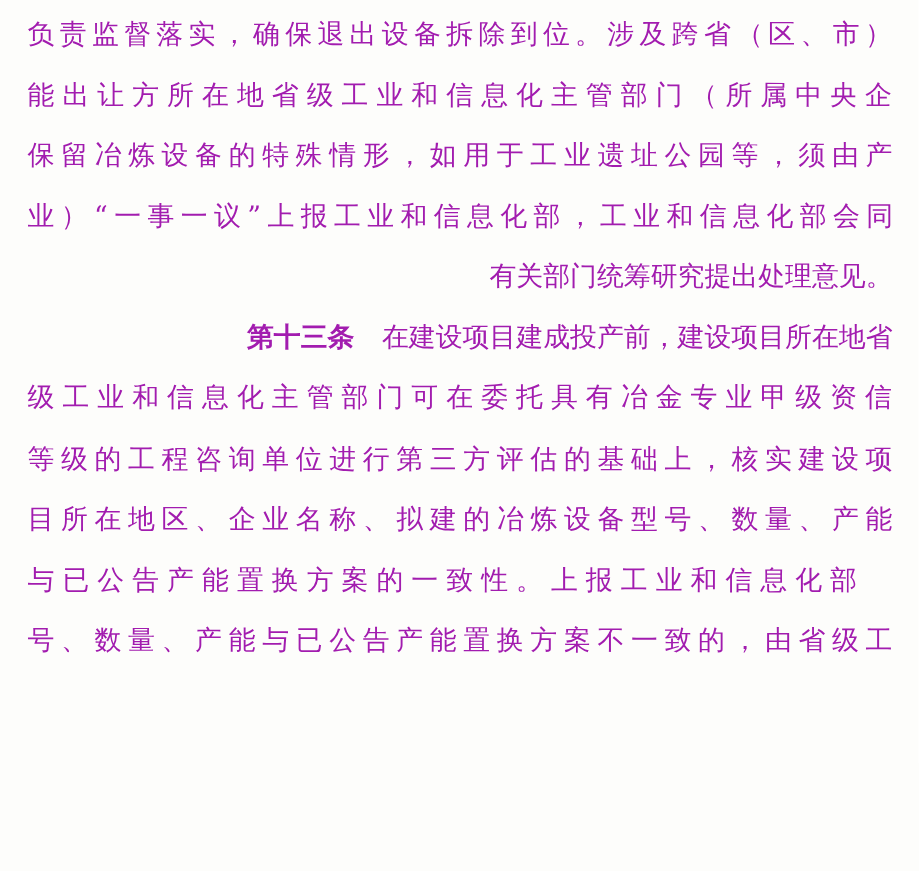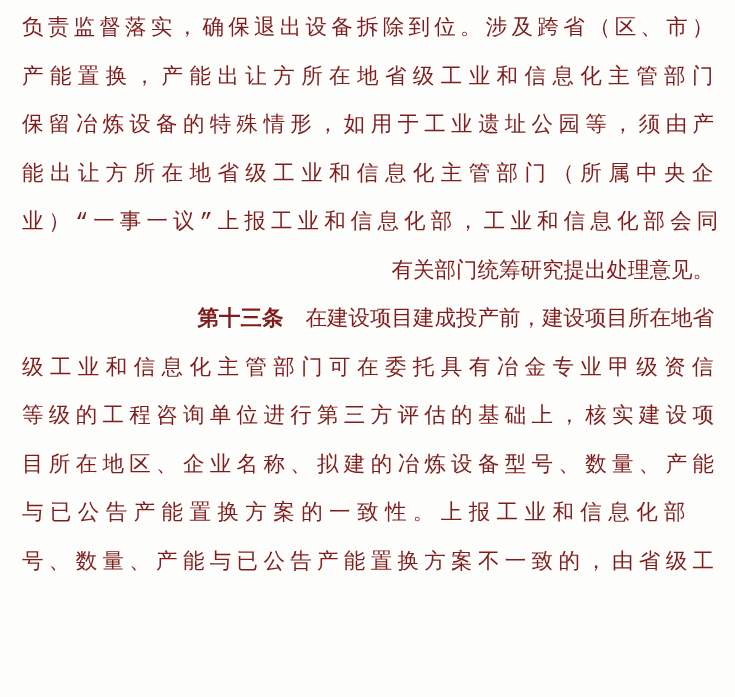--- a/index.html
+++ b/index.html
@@ -29,24 +29,23 @@
   }
   .para {
     margin: 0;
     padding: 0;
   }
   .line {
     display: flex;
     justify-content: space-between;
     font-size: 21.5px;
     line-height: 48.5px;
-    color: #7f1d1d;
+    color: #a21caf;
     letter-spacing: 0;
     white-space: nowrap;
-    font-family: Liberation Mono, monospace;
   }
   
   .line > span {
     display: inline-block;
   }
   .line.justify {
     text-align: justify;
   }
   .line.last {
     justify-content: flex-end;
@@ -66,27 +65,24 @@
 <body>
 
 <div class="page">
   <div class="content">
 
     <div class="para">
       <div class="line justify">
           <span style="letter-spacing: 4.269px; margin-right: -4.269px;">负责监督落实，确保退出设备拆除到位。涉及跨省（区、市）</span>
         </div>
       <div class="line justify">
-          <span style="letter-spacing: 6.417px; margin-right: -6.417px;">产能置换，产能出让方所在地省级工业和信息化主管部门</span>
+          <span style="letter-spacing: 6.417px; margin-right: -6.417px;">能出让方所在地省级工业和信息化主管部门（所属中央企</span>
         </div>
       <div class="line justify">
           <span style="letter-spacing: 5.32px; margin-right: -5.32px;">保留冶炼设备的特殊情形，如用于工业遗址公园等，须由产</span>
-        </div>
-      <div class="line justify">
-          <span style="letter-spacing: 6.417px; margin-right: -6.417px;">能出让方所在地省级工业和信息化主管部门（所属中央企</span>
         </div>
       <div class="line justify">
           <span style="letter-spacing: 5.115px; margin-right: -5.115px;">业）“一事一议”上报工业和信息化部，工业和信息化部会同</span>
         </div>
       <div class="line last">
           <span>有关部门统筹研究提出处理意见。</span>
         </div>
     </div>
 
     <div class="para">

